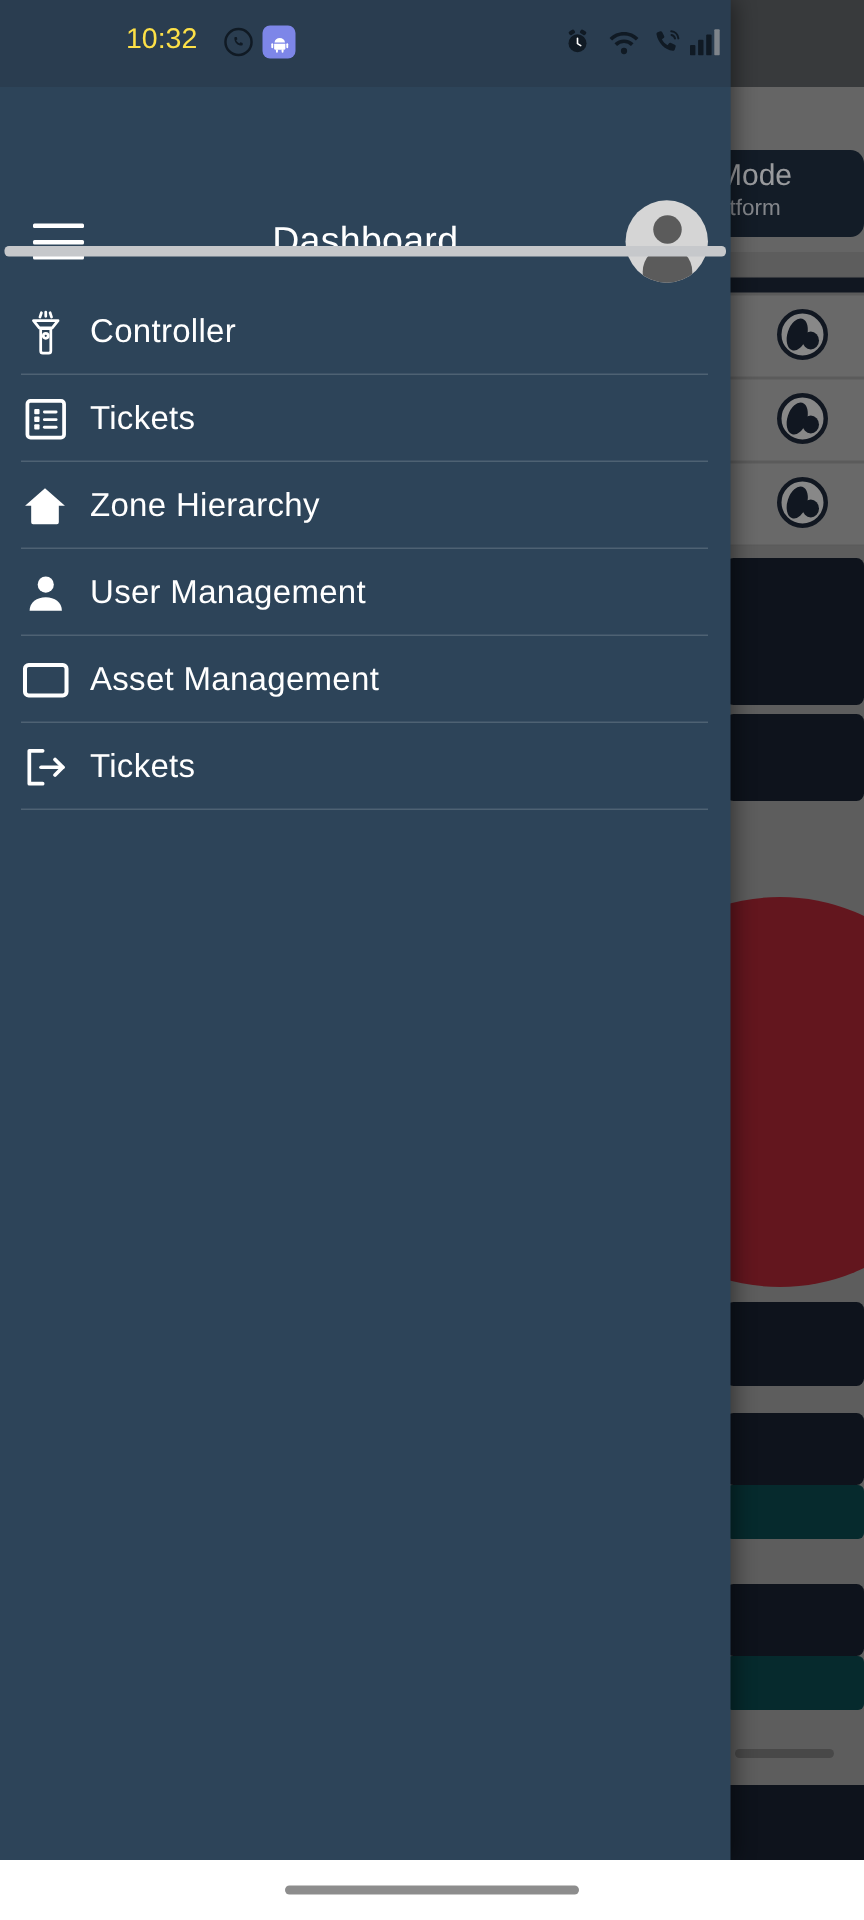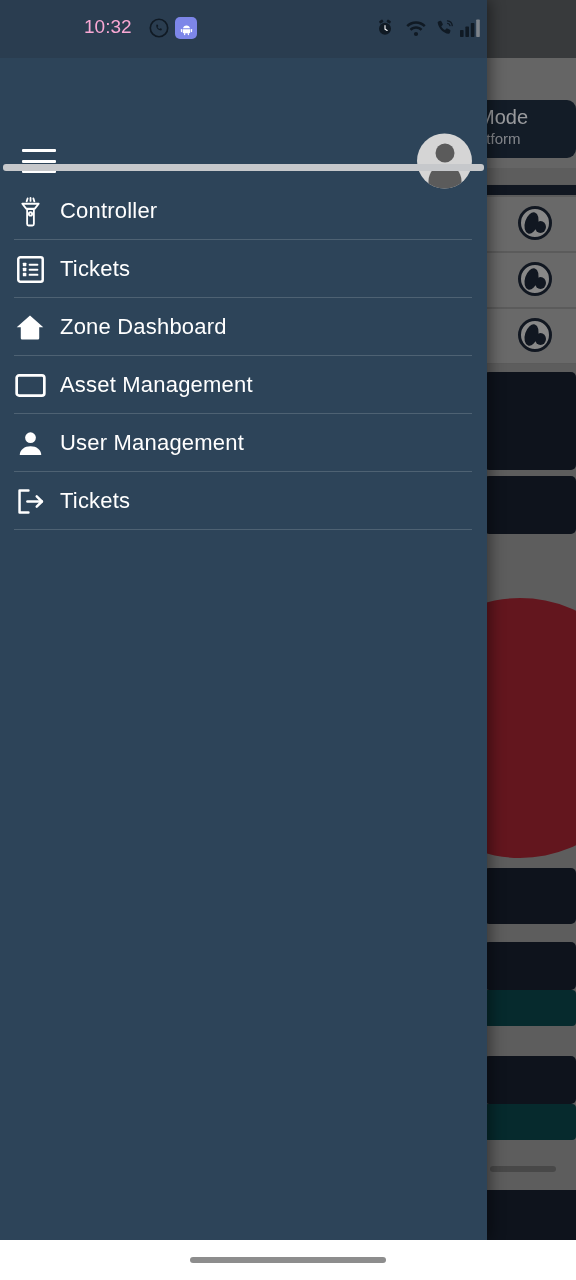--- a/index.html
+++ b/index.html
@@ -97,21 +97,21 @@
     background:#2d4459;
     box-shadow:3px 0 14px rgba(0,0,0,0.45);
     overflow:hidden;
   }
   #drawer-statusbar {
     position:absolute; left:0; top:0; width:487px; height:58px;
     background:#2a3d50;
   }
   #sb-time {
     position:absolute; left:84px; top:27px;
-    font-size:19px; color:#f9a8d4; font-weight:500;
+    font-size:19px; color:#fde047; font-weight:500;
     transform:translateY(-50%);
   }
   .sb-ic {
     position:absolute; top:28px; transform:translateY(-50%);
     color:#101a24;
     display:flex; align-items:center; justify-content:center;
   }
   #sb-whatsapp { left:148px; width:22px; height:22px; }
   #sb-android  { left:175px; width:22px; height:22px;
                  background:#7d86e8; border-radius:5px;
@@ -149,21 +149,21 @@
   #avatar .body {
     position:absolute; left:50%; top:31px; transform:translateX(-50%);
     width:33px; height:26px; border-radius:17px 17px 0 0; background:#5b5b5b;
   }
 
   #drawer-divider-bar {
     position:absolute; left:3px; top:164px; width:481px; height:7px;
     background:#c6c8cb; border-radius:3px;
   }
 
-  #menu { position:absolute; left:0; top:182px; width:487px;text-align:center; }
+  #menu { position:absolute; left:0; top:192px; width:487px;text-align:center; }
   .menu-item {
     position:relative;
     height:58px;
     display:flex; align-items:center;
     cursor:pointer;
   }
   .menu-item .mi-icon {
     width:60px; min-width:60px;
     display:flex; align-items:center; justify-content:center;
     color:#ffffff;
@@ -295,20 +295,21 @@
     </div>
 
     <div id="drawer-appbar">
 
       <div id="hamburger">
         <span></span>
           <span></span>
           <span></span>
       </div>
 
+      <div id="appbar-title">Dashboard</div>
 
       <div id="avatar">
         <div class="head"></div>
         <div class="body"></div>
       </div>
     </div>
 
     <div id="drawer-divider-bar"></div>
 
     <div id="menu">
@@ -342,42 +343,42 @@
         <div class="mi-label">Tickets</div>
         <div class="mi-divider"></div>
       </div>
 
       <div class="menu-item">
         <div class="mi-icon">
           <svg viewBox="0 0 28 28" width="30" height="30" fill="#ffffff">
             <path d="M14 3.2 L26.4 14.2 H22.6 V24.4 a1.2 1.2 0 0 1-1.2 1.2 H6.6 a1.2 1.2 0 0 1-1.2-1.2 V14.2 H1.6 Z"></path>
           </svg>
         </div>
-        <div class="mi-label">Zone Dashboard</div>
-        <div class="mi-divider"></div>
-      </div>
-
-      <div class="menu-item">
-        <div class="mi-icon">
-          <svg viewBox="0 0 30 24" width="31" height="25" fill="none">
-            <rect x="1.6" y="2.2" width="26.8" height="19.6" rx="2.4" stroke="#ffffff" stroke-width="2.6"></rect>
-          </svg>
-        </div>
-        <div class="mi-label">Asset Management</div>
+        <div class="mi-label">Zone Hierarchy</div>
         <div class="mi-divider"></div>
       </div>
 
       <div class="menu-item">
         <div class="mi-icon">
           <svg viewBox="0 0 28 28" width="29" height="29" fill="#ffffff">
             <circle cx="14" cy="8.4" r="5.2"></circle>
             <path d="M3.6 25.2 c0-5.3 4.7-8.6 10.4-8.6 s10.4 3.3 10.4 8.6 z"></path>
           </svg>
         </div>
         <div class="mi-label">User Management</div>
+        <div class="mi-divider"></div>
+      </div>
+
+      <div class="menu-item">
+        <div class="mi-icon">
+          <svg viewBox="0 0 30 24" width="31" height="25" fill="none">
+            <rect x="1.6" y="2.2" width="26.8" height="19.6" rx="2.4" stroke="#ffffff" stroke-width="2.6"></rect>
+          </svg>
+        </div>
+        <div class="mi-label">Asset Management</div>
         <div class="mi-divider"></div>
       </div>
 
       <div class="menu-item">
         <div class="mi-icon">
           <svg viewBox="0 0 30 28" width="31" height="29" fill="none" stroke="#ffffff" stroke-width="2.4" stroke-linecap="round" stroke-linejoin="round">
             <path d="M13 3.4 H4.4 V24.6 H13"></path>
             <path d="M12 14 H26"></path>
             <path d="M21 9 L26 14 L21 19"></path>
           </svg>

